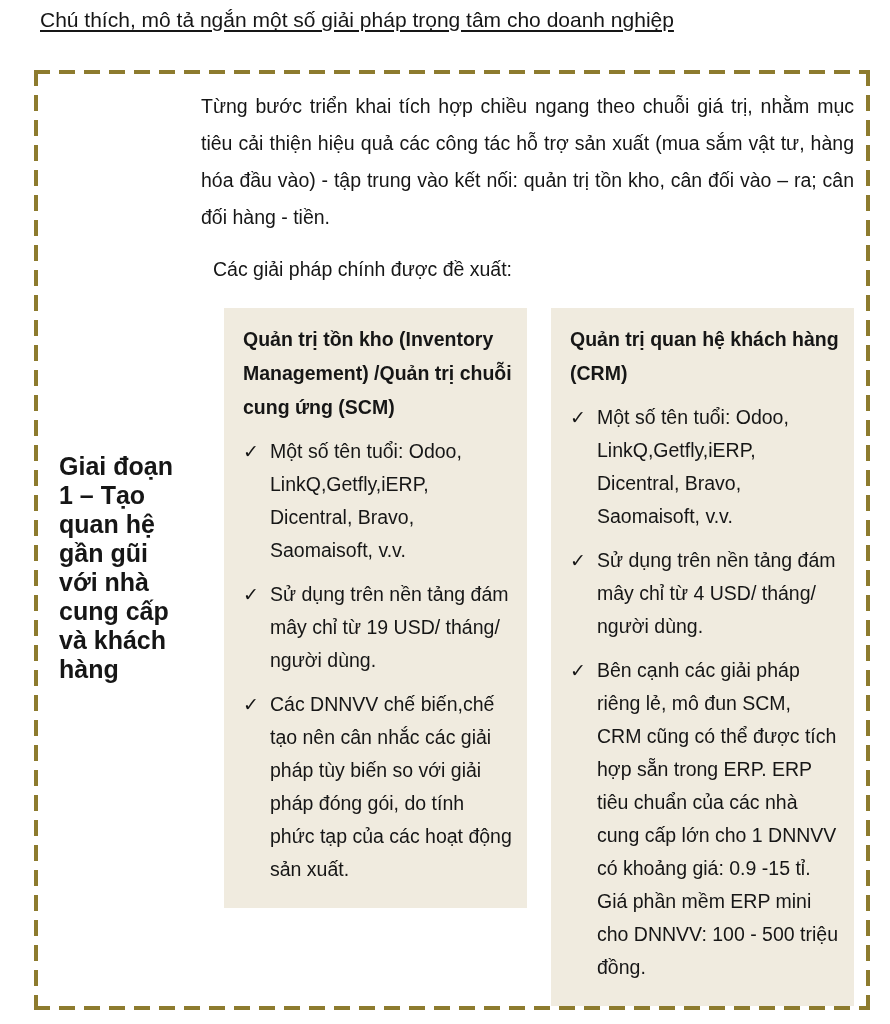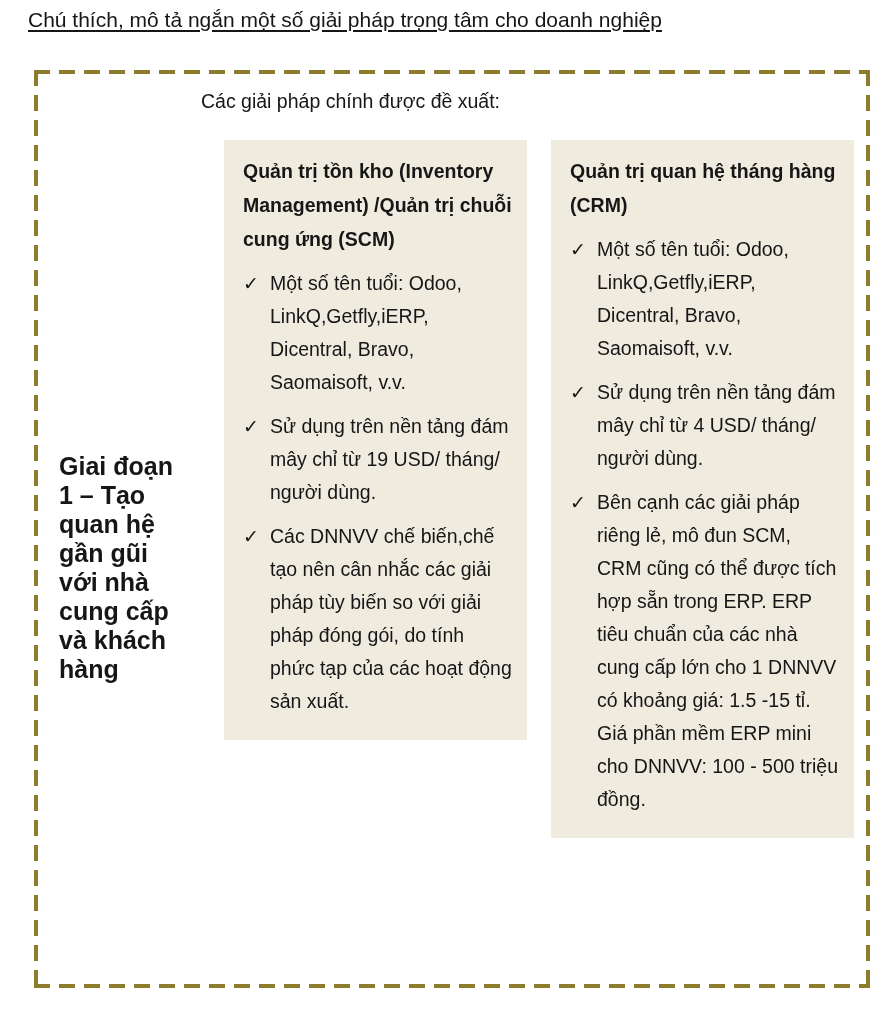--- a/index.html
+++ b/index.html
@@ -10,21 +10,21 @@
   body {
     width: 890px;
     height: 1024px;
     font-family: "Liberation Sans", sans-serif;
     color: #161616;
     position: relative;
     overflow: hidden;
   }
   .title {
     position: absolute;
-    left: 28px;
+    left: 40px;
     top: 8px;
     font-size: 21px;
     font-weight: 400;
     text-decoration: underline;
     text-underline-offset: 3px;
     white-space: nowrap;
   }
   .dashed-box {
     position: absolute;
     left: 34px;
@@ -60,21 +60,21 @@
     box-sizing: border-box;
     padding: 14px 12px 0 0;
   }
   .intro {
     margin: 0 0 20px 0;
     font-size: 19.5px;
     line-height: 37px;
     text-align: justify;
   }
   .solutions-intro {
-    margin: 0 0 26px 0;
+    margin: 0 0 26px 12px;
     font-size: 19.5px;
     line-height: 26px;
   }
   .columns {
     display: flex;
     gap: 24px;
     align-items: flex-start;
     padding-left: 23px;
   }
   .col {
@@ -108,20 +108,21 @@
 
 <div class="title">Chú thích, mô tả ngắn một số giải pháp trọng tâm cho doanh nghiệp</div>
 
 <div class="dashed-box">
 
   <div class="stage-col">
     <div class="stage-label">Giai đoạn 1 – Tạo quan hệ gần gũi với nhà cung cấp và khách hàng</div>
   </div>
 
   <div class="content-col">
+    <p class="intro">Từng bước triển khai tích hợp chiều ngang theo chuỗi giá trị, nhằm mục tiêu cải thiện hiệu quả các công tác hỗ trợ sản xuất (mua sắm vật tư, hàng hóa đầu vào) - tập trung vào kết nối: quản trị tồn kho, cân đối vào – ra; cân đối hàng - tiền.</p>
     <p class="solutions-intro">Các giải pháp chính được đề xuất:</p>
 
     <div class="columns">
 
       <div class="col">
         <div class="col-heading">Quản trị tồn kho (Inventory Management) /Quản trị chuỗi cung ứng (SCM)</div>
         <div class="bullet">
           <span class="check">✓</span>
           <span class="bullet-text">Một số tên tuổi: Odoo, LinkQ,Getfly,iERP, Dicentral, Bravo, Saomaisoft, v.v.</span>
         </div>
@@ -129,30 +130,30 @@
           <span class="check">✓</span>
           <span class="bullet-text">Sử dụng trên nền tảng đám mây chỉ từ 19 USD/ tháng/ người dùng.</span>
         </div>
         <div class="bullet">
           <span class="check">✓</span>
           <span class="bullet-text">Các DNNVV chế biến,chế tạo nên cân nhắc các giải pháp tùy biến so với giải pháp đóng gói, do tính phức tạp của các hoạt động sản xuất.</span>
         </div>
       </div>
 
       <div class="col">
-        <div class="col-heading">Quản trị quan hệ tháng hàng (CRM)</div>
+        <div class="col-heading">Quản trị quan hệ khách hàng (CRM)</div>
         <div class="bullet">
           <span class="check">✓</span>
           <span class="bullet-text">Một số tên tuổi: Odoo, LinkQ,Getfly,iERP, Dicentral, Bravo, Saomaisoft, v.v.</span>
         </div>
         <div class="bullet">
           <span class="check">✓</span>
           <span class="bullet-text">Sử dụng trên nền tảng đám mây chỉ từ 4 USD/ tháng/ người dùng.</span>
         </div>
         <div class="bullet">
           <span class="check">✓</span>
-          <span class="bullet-text">Bên cạnh các giải pháp riêng lẻ, mô đun SCM, CRM cũng có thể được tích hợp sẵn trong ERP. ERP tiêu chuẩn của các nhà cung cấp lớn cho 1 DNNVV có khoảng giá: 1.5 -15 tỉ. Giá phần mềm ERP mini cho DNNVV: 100 - 500 triệu đồng.</span>
+          <span class="bullet-text">Bên cạnh các giải pháp riêng lẻ, mô đun SCM, CRM cũng có thể được tích hợp sẵn trong ERP. ERP tiêu chuẩn của các nhà cung cấp lớn cho 1 DNNVV có khoảng giá: 0.9 -15 tỉ. Giá phần mềm ERP mini cho DNNVV: 100 - 500 triệu đồng.</span>
         </div>
       </div>
 
     </div>
   </div>
 </div>
 
 </body></html>

